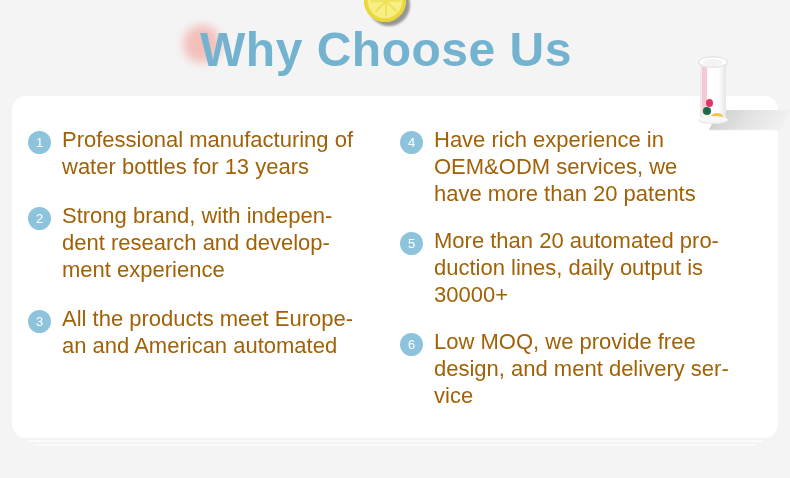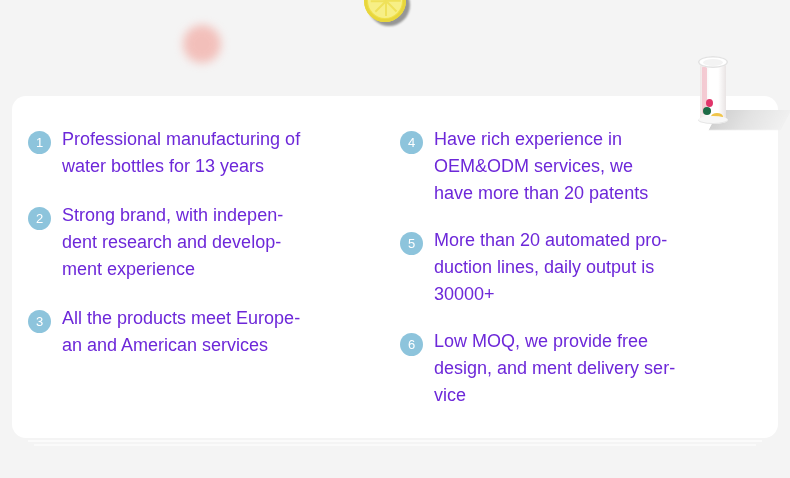--- a/index.html
+++ b/index.html
@@ -246,23 +246,23 @@
     font-size: 13px;
     line-height: 23px;
     text-align: center;
     margin-top: 5px;
     margin-right: 11px;
     user-select: none;
   }
 
   .item-text {
     flex: 1 1 auto;
-    font-size: 18px;
+    font-size: 22px;
     line-height: 27px;
-    color: #6d28d9;
+    color: #a16207;
     white-space: pre-line;
   }
 
   
   .col-right .item { margin-bottom: 20px; }
 </style>
 </head>
 <body>
 
 <div id="stage">
@@ -282,20 +282,21 @@
       <div class="lemon-seg" style="transform:rotate(135deg)"></div>
       <div class="lemon-seg" style="transform:rotate(180deg)"></div>
       <div class="lemon-seg" style="transform:rotate(225deg)"></div>
       <div class="lemon-seg" style="transform:rotate(270deg)"></div>
       <div class="lemon-seg" style="transform:rotate(315deg)"></div>
     </div>
   </div>
 
   <div class="pink-dot"></div>
 
+  <div class="title">Why Choose Us</div>
 
   <div class="bottle-wrap">
     <div class="bottle-shadow"></div>
     <div class="bottle-body"></div>
     <div class="bottle-stripe"></div>
     <div class="bottle-fruit-a"></div>
     <div class="bottle-fruit-b"></div>
     <div class="bottle-fruit-c"></div>
     <div class="bottle-base"></div>
     <div class="bottle-neck"></div>
@@ -313,21 +314,21 @@
     <div class="item">
       <div class="badge">2</div>
       <div class="item-text">Strong brand, with indepen-
 dent research and develop-
 ment experience</div>
     </div>
 
     <div class="item">
       <div class="badge">3</div>
       <div class="item-text">All the products meet Europe-
-an and American services</div>
+an and American automated</div>
     </div>
 
   </div>
 
   <div class="col col-right">
 
     <div class="item">
       <div class="badge">4</div>
       <div class="item-text">Have rich experience in
 OEM&amp;ODM services, we

